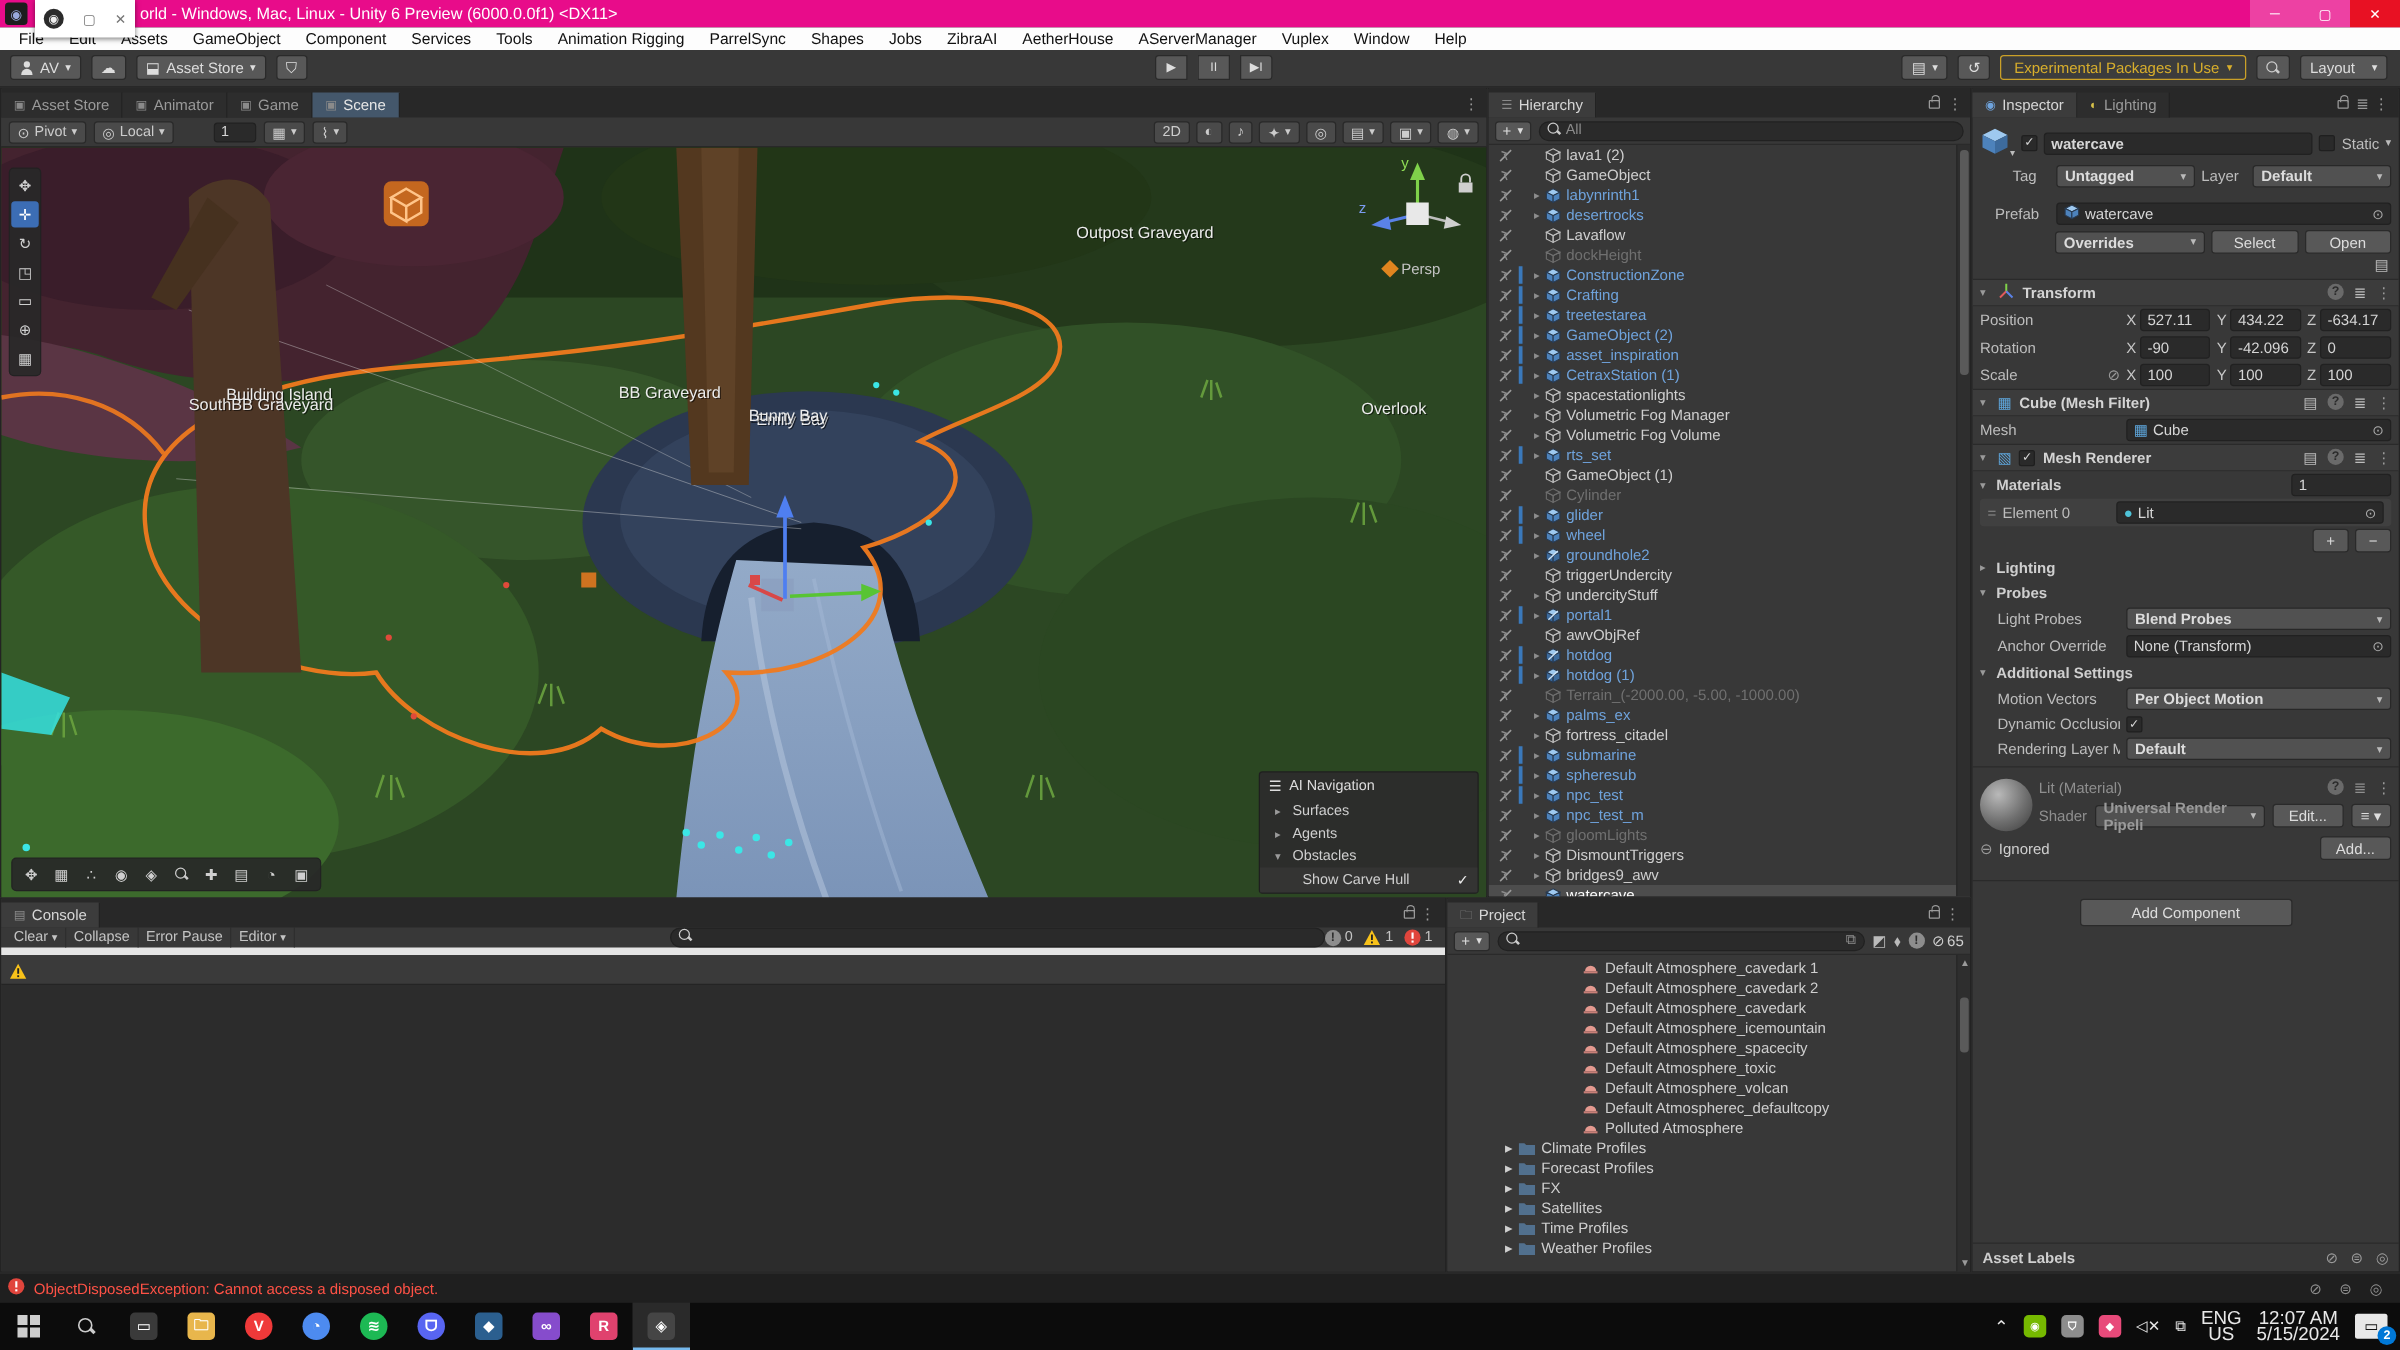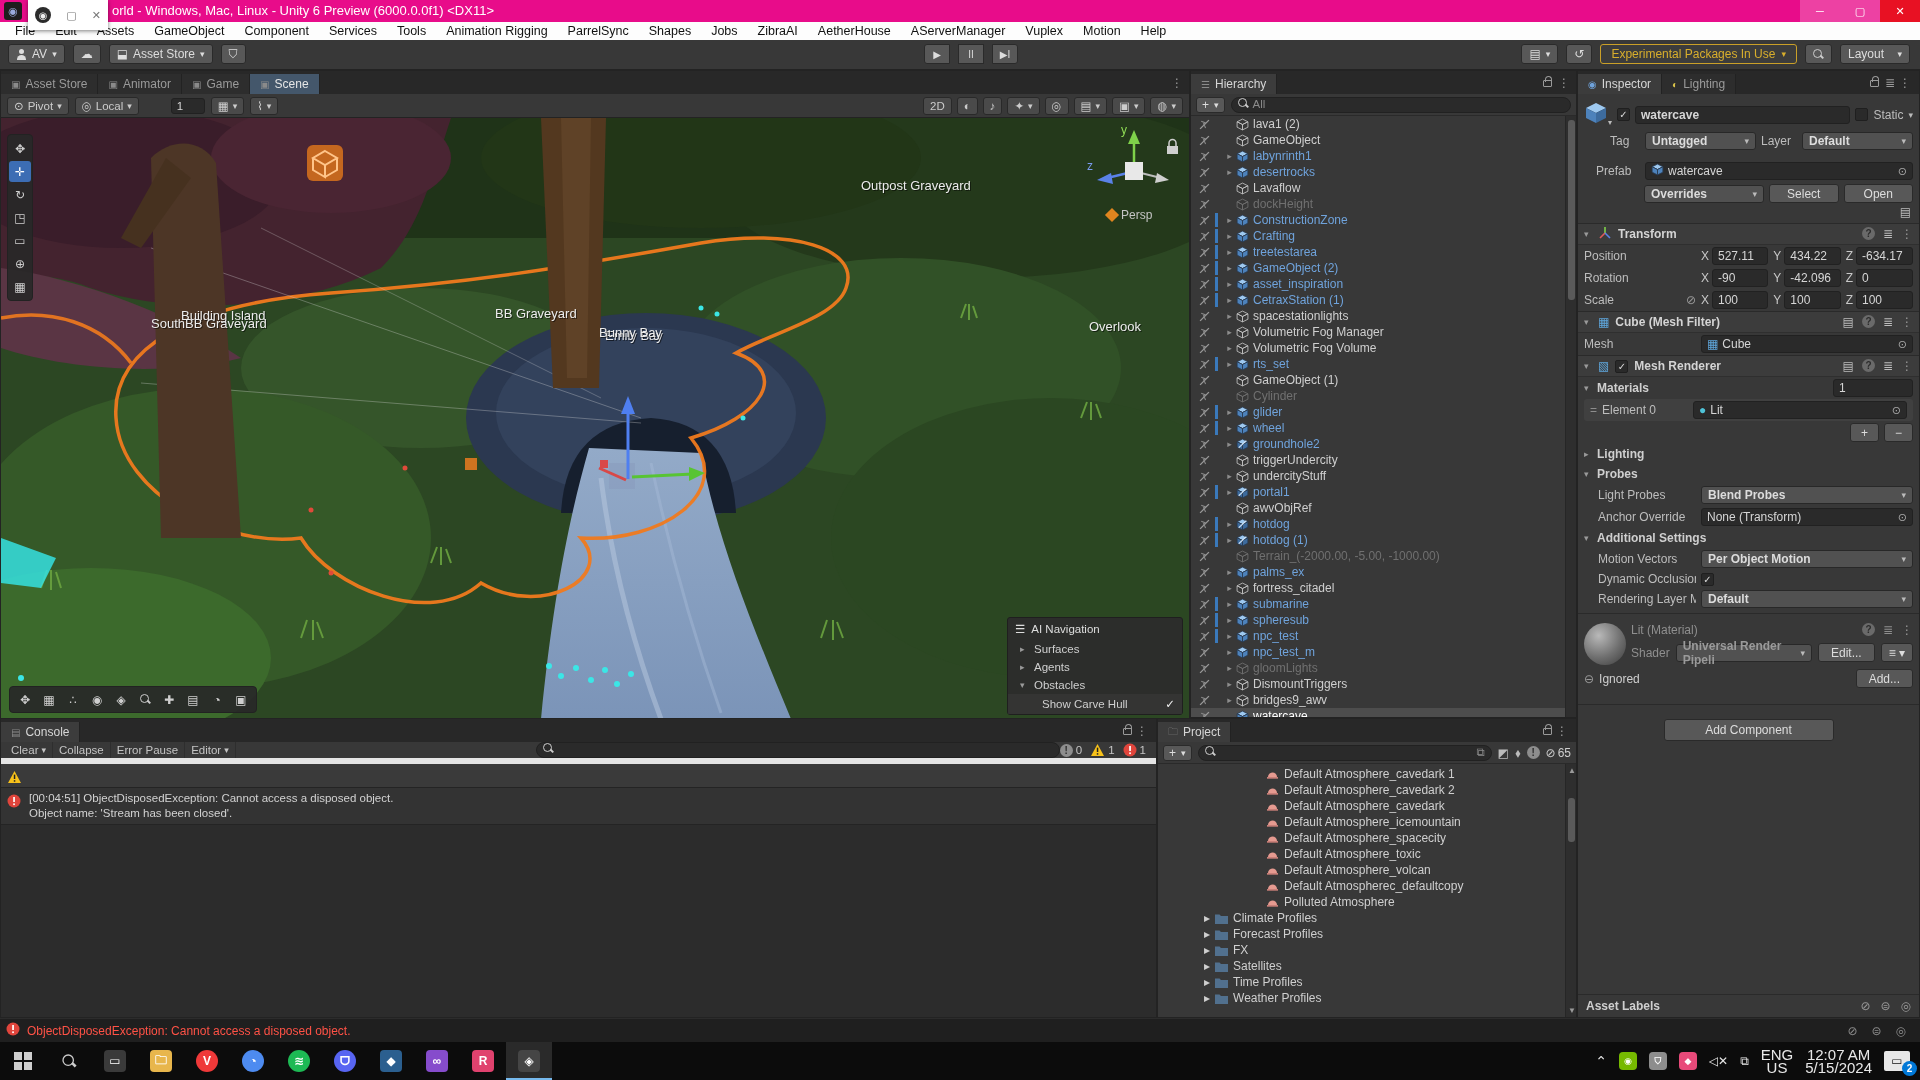--- a/index.html
+++ b/index.html
@@ -158,21 +158,21 @@
       <span class="menu-item">Services</span>
       <span class="menu-item">Tools</span>
       <span class="menu-item">Animation Rigging</span>
       <span class="menu-item">ParrelSync</span>
       <span class="menu-item">Shapes</span>
       <span class="menu-item">Jobs</span>
       <span class="menu-item">ZibraAI</span>
       <span class="menu-item">AetherHouse</span>
       <span class="menu-item">AServerManager</span>
       <span class="menu-item">Vuplex</span>
-      <span class="menu-item">Motion</span>
+      <span class="menu-item">Window</span>
       <span class="menu-item">Help</span>
     </div>
 
   <div id="main-toolbar" class="abs">
     <div class="tb-group" style="left:8px;">
       <span class="tb-btn">
           <span class="person-ic"></span>
           <span>AV</span>
           <span class="dd-arrow" style="font-size:9px;">▾</span>
         </span>
@@ -1503,30 +1503,20 @@
     <div id="console-entries">
         <div class="c-entry warn">
           <span style="display:flex;margin-top:3px;">
             <svg width="15" height="14" viewBox="0 0 15 14">
               <path d="M7.5 1 14 13H1Z" fill="#f8c21a"></path>
               <rect x="6.8" y="4.6" width="1.5" height="4.4" fill="#222"></rect>
               <rect x="6.8" y="10.2" width="1.5" height="1.5" fill="#222"></rect>
             </svg>
           </span>
         </div>
-        <div class="c-entry err">
-          <span style="display:flex;margin-top:3px;">
-            <svg width="14" height="14" viewBox="0 0 14 14">
-              <circle cx="7" cy="7" r="6.5" fill="#e0453c"></circle>
-              <rect x="6.2" y="3" width="1.7" height="5" fill="#fff"></rect>
-              <rect x="6.2" y="9.4" width="1.7" height="1.7" fill="#fff"></rect>
-            </svg>
-          </span>
-          <span class="lines">[00:04:51] ObjectDisposedException: Cannot access a disposed object.<br>Object name: 'Stream has been closed'.</span>
-        </div>
       </div>
   </div>
 
   <div id="project-panel" class="abs panel">
     <div class="tabbar">
       <span class="tab active">
           <span class="t-ic">🗀</span>
           <span>Project</span>
         </span>
       <span class="lock-ic" style="position:absolute;right:24px;top:5px;"></span>

